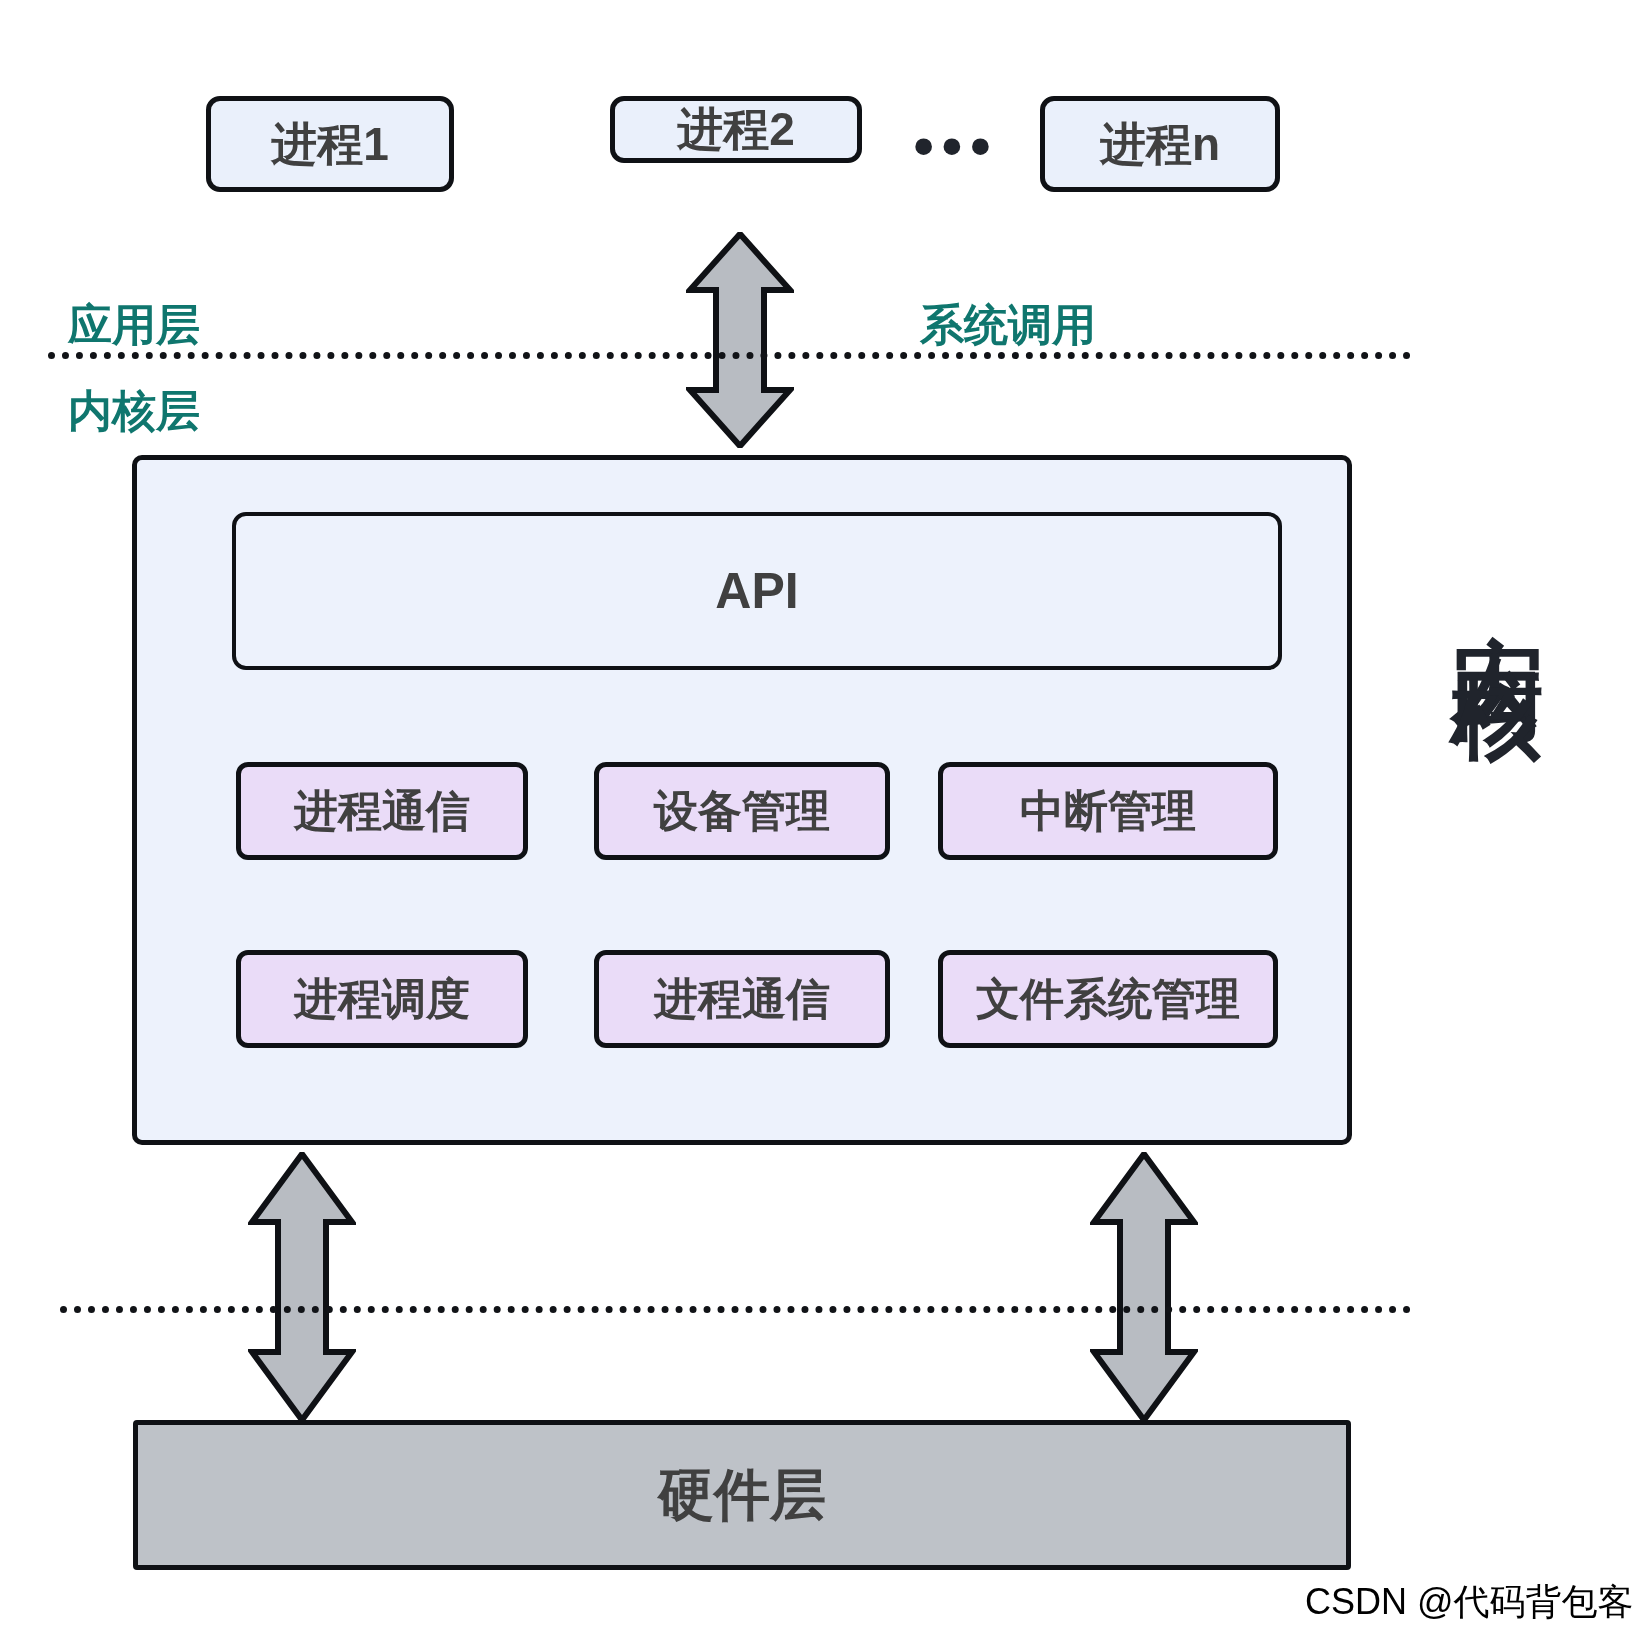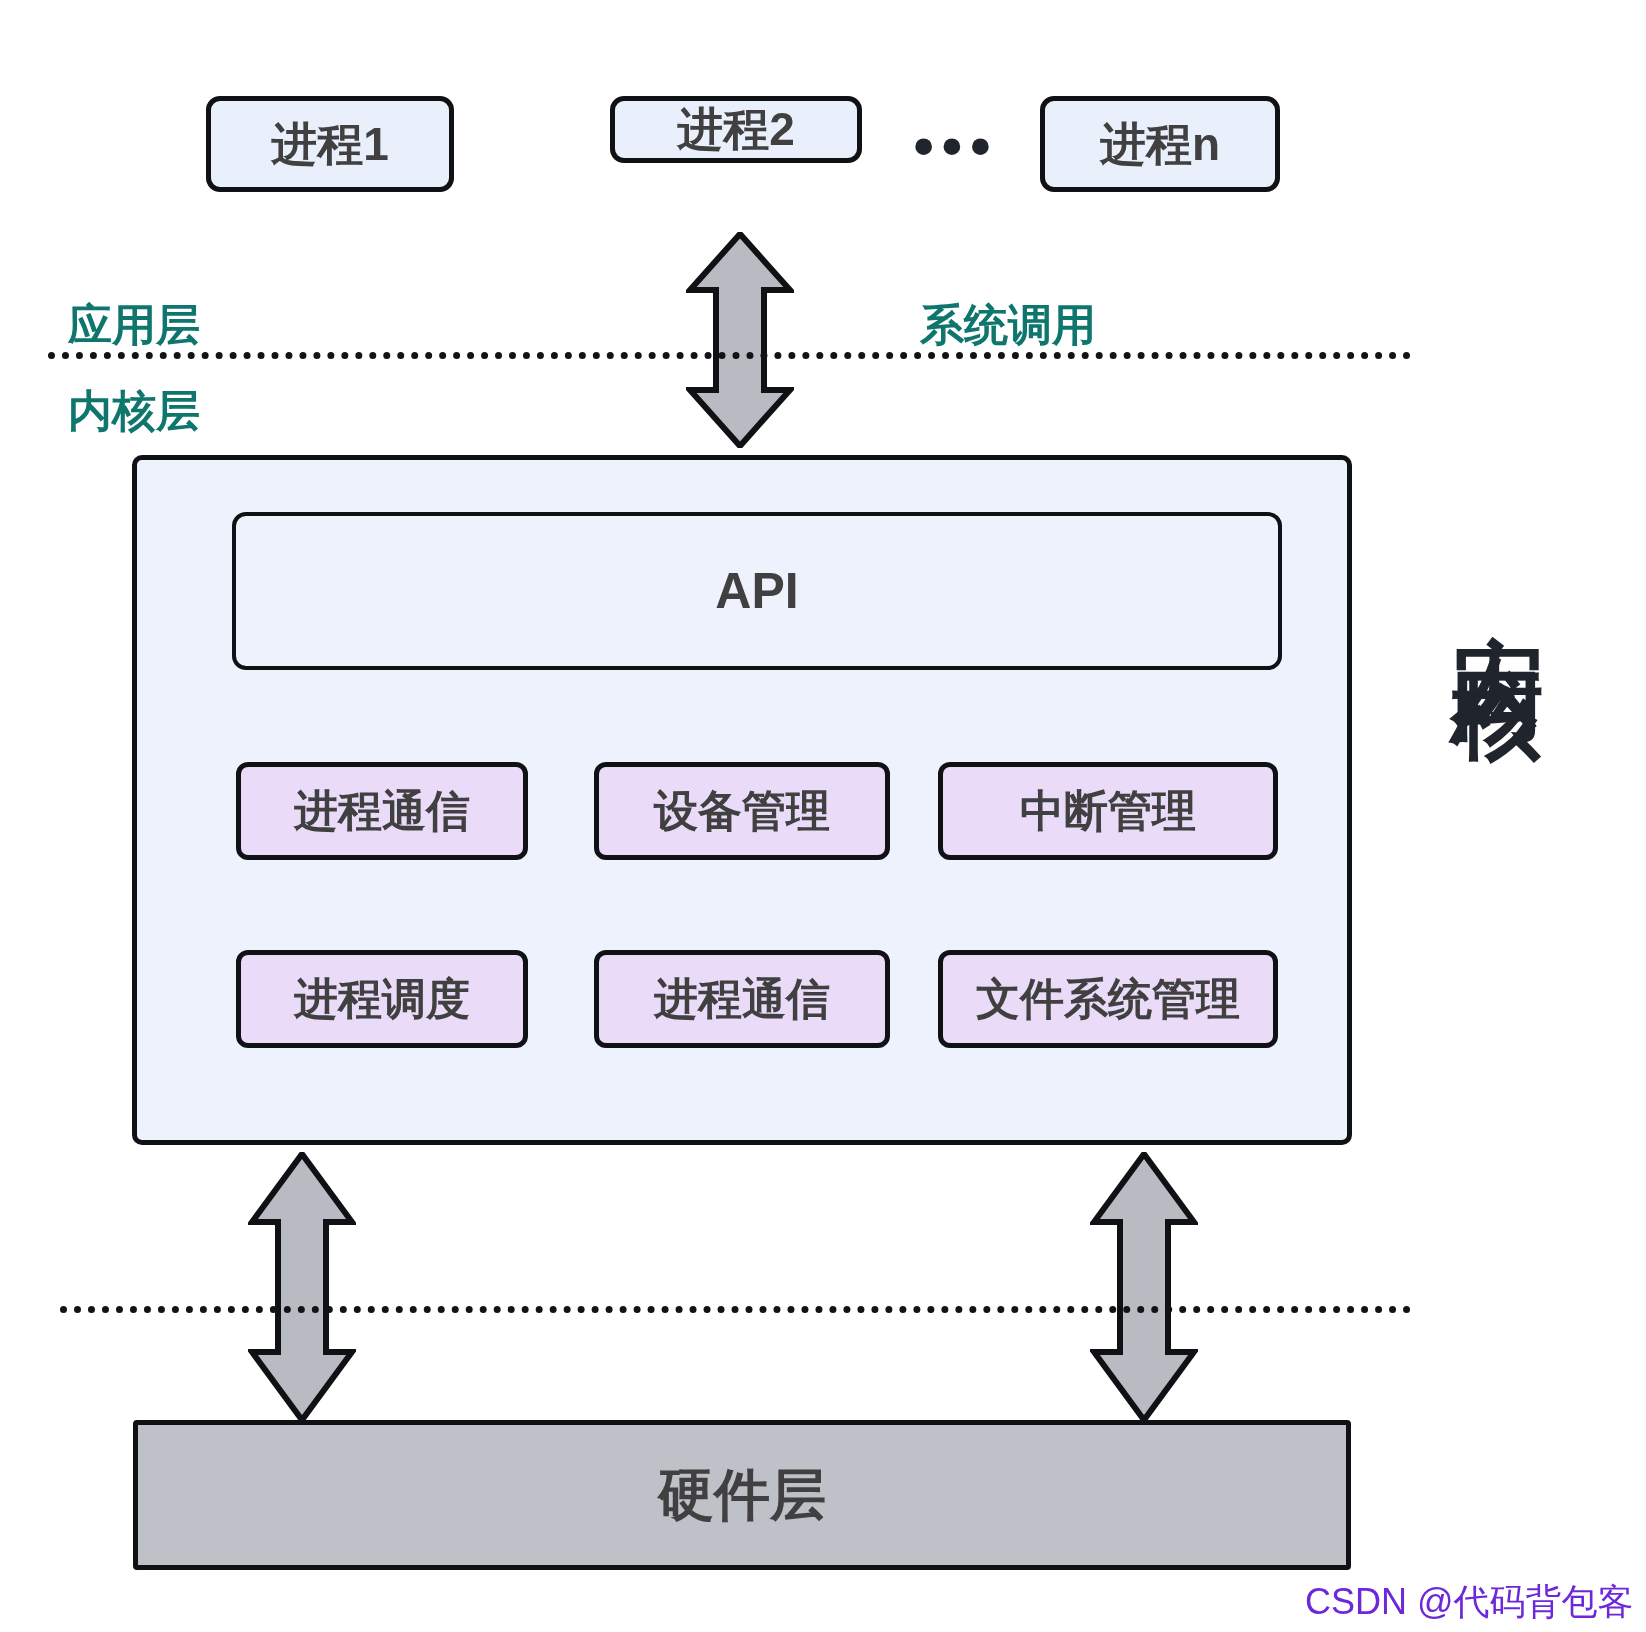--- a/index.html
+++ b/index.html
@@ -118,21 +118,21 @@
   
   .arrow {
     position: absolute;
   }
   .arrow svg { display: block; }
 
   
   #watermark {
     position: absolute;
     font-size: 36px;
-    color: #6d28d9;
+    color: #000000;
     white-space: nowrap;
     font-weight: normal;
   }
 </style>
 </head>
 <body>
 
 <div id="canvas">
 
   <div class="box proc-box" style="left:206px; top:96px; width:248px; height:96px;">

